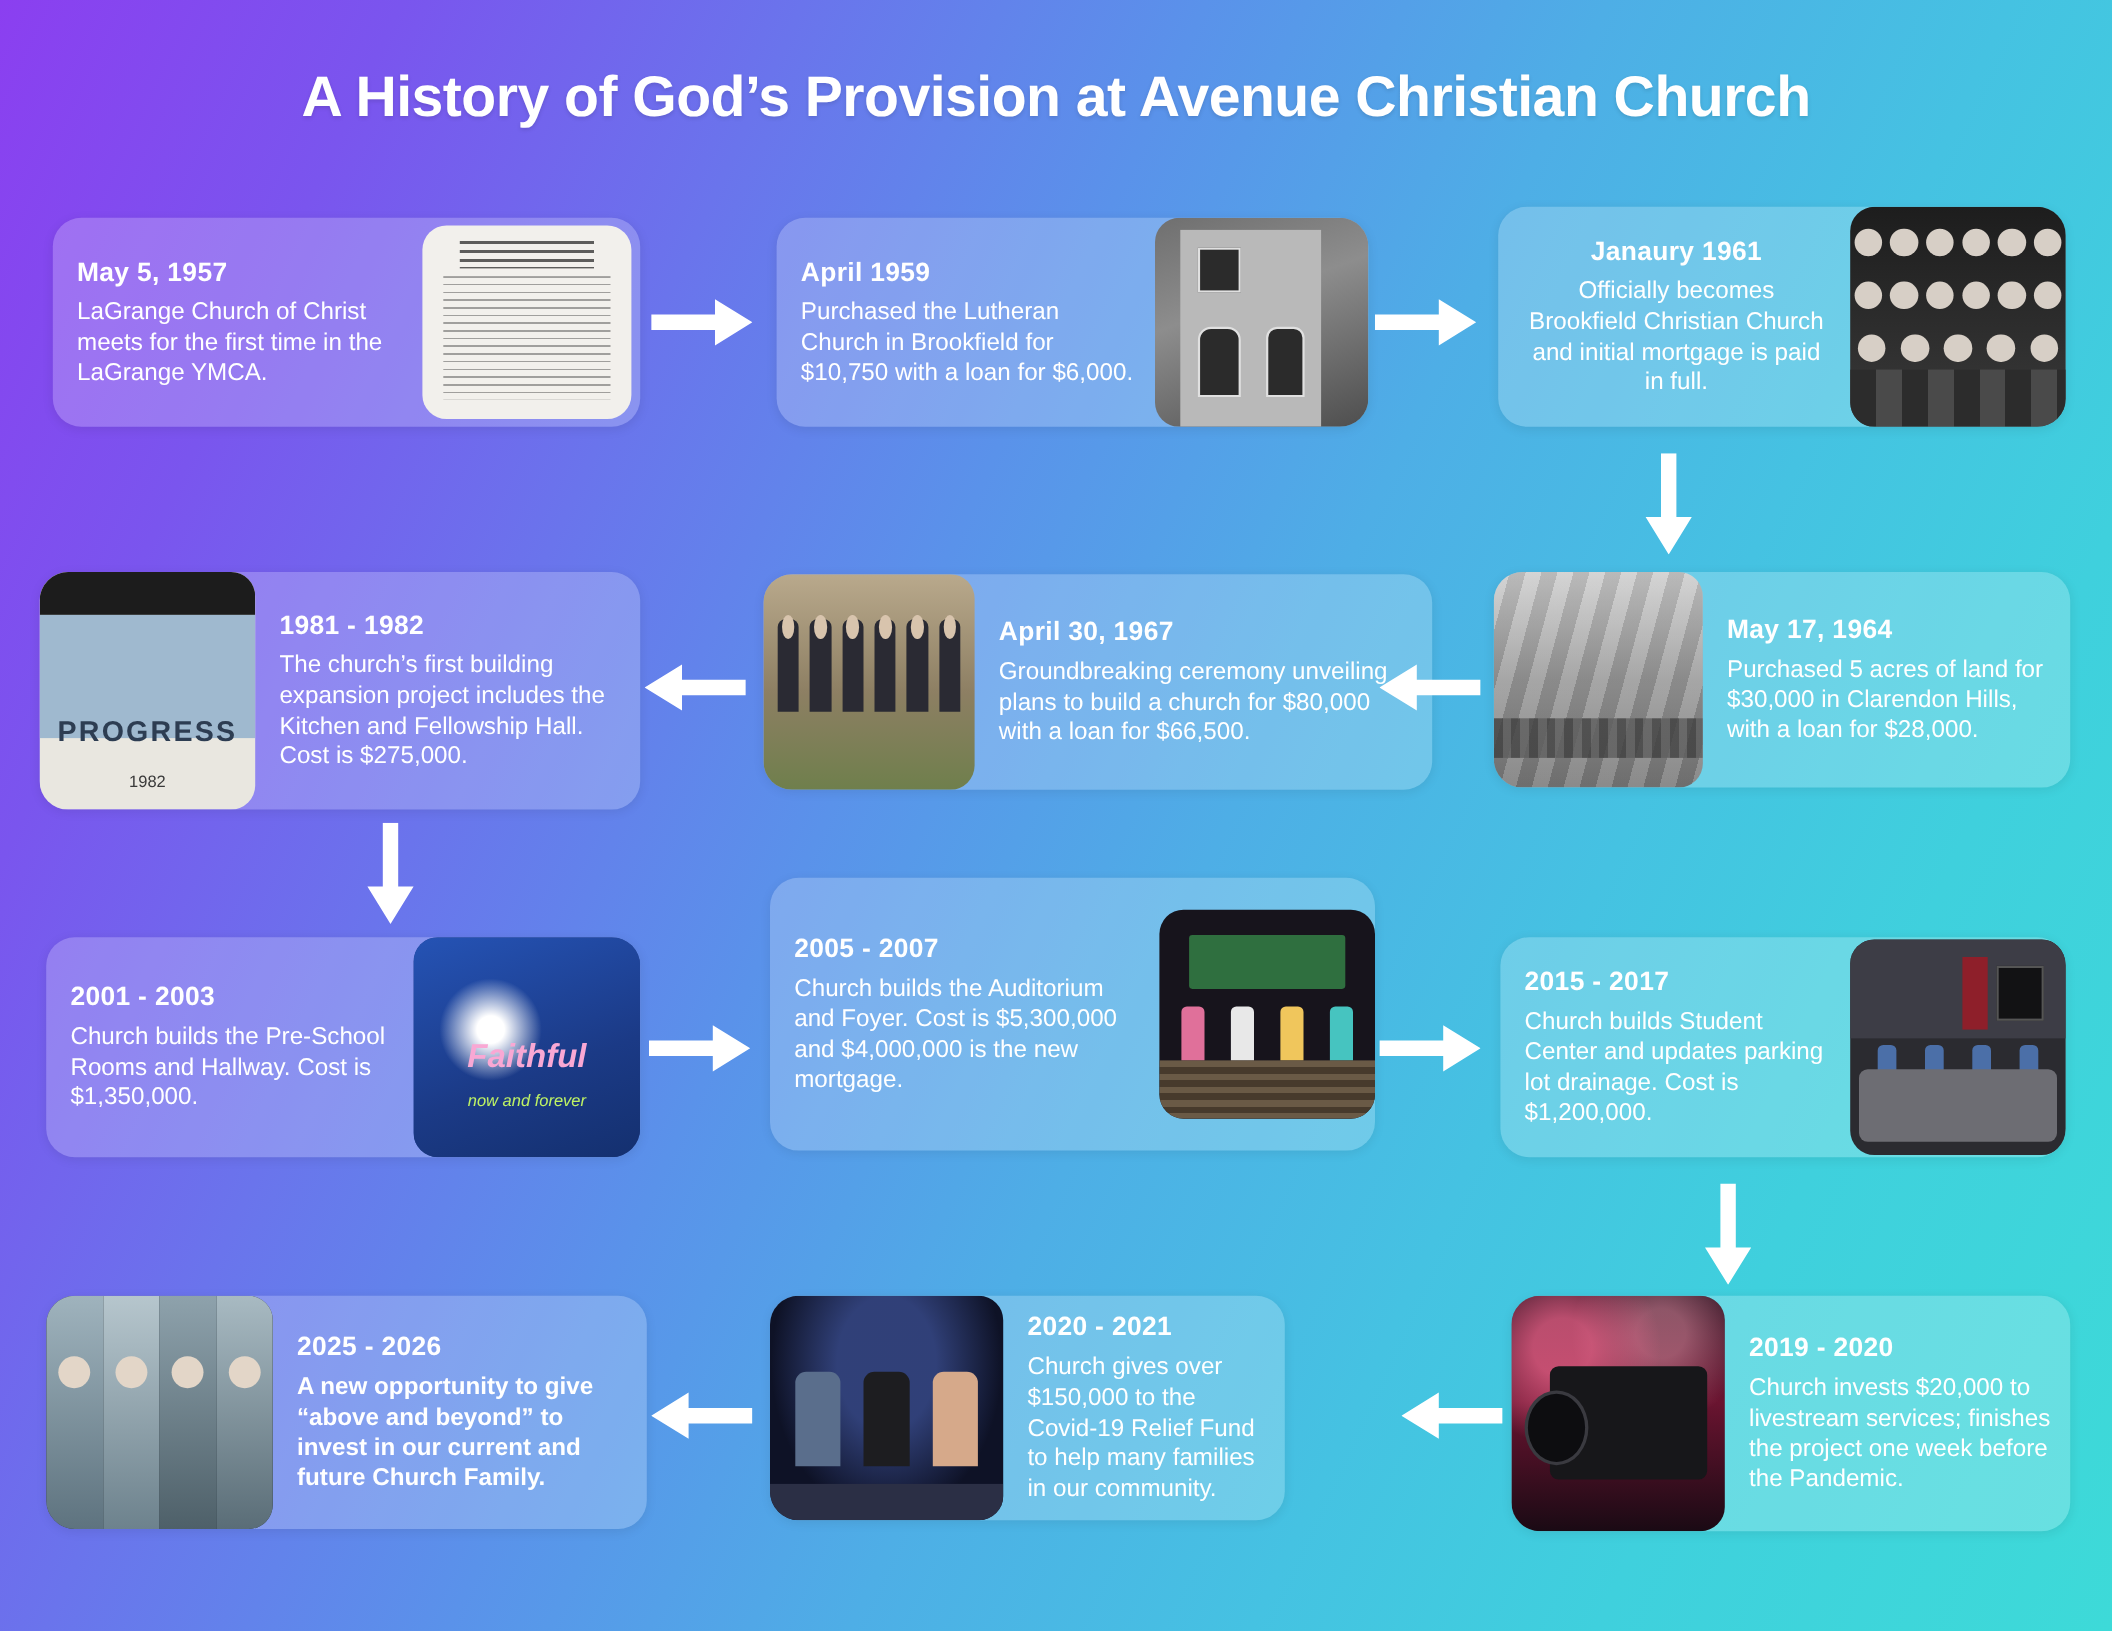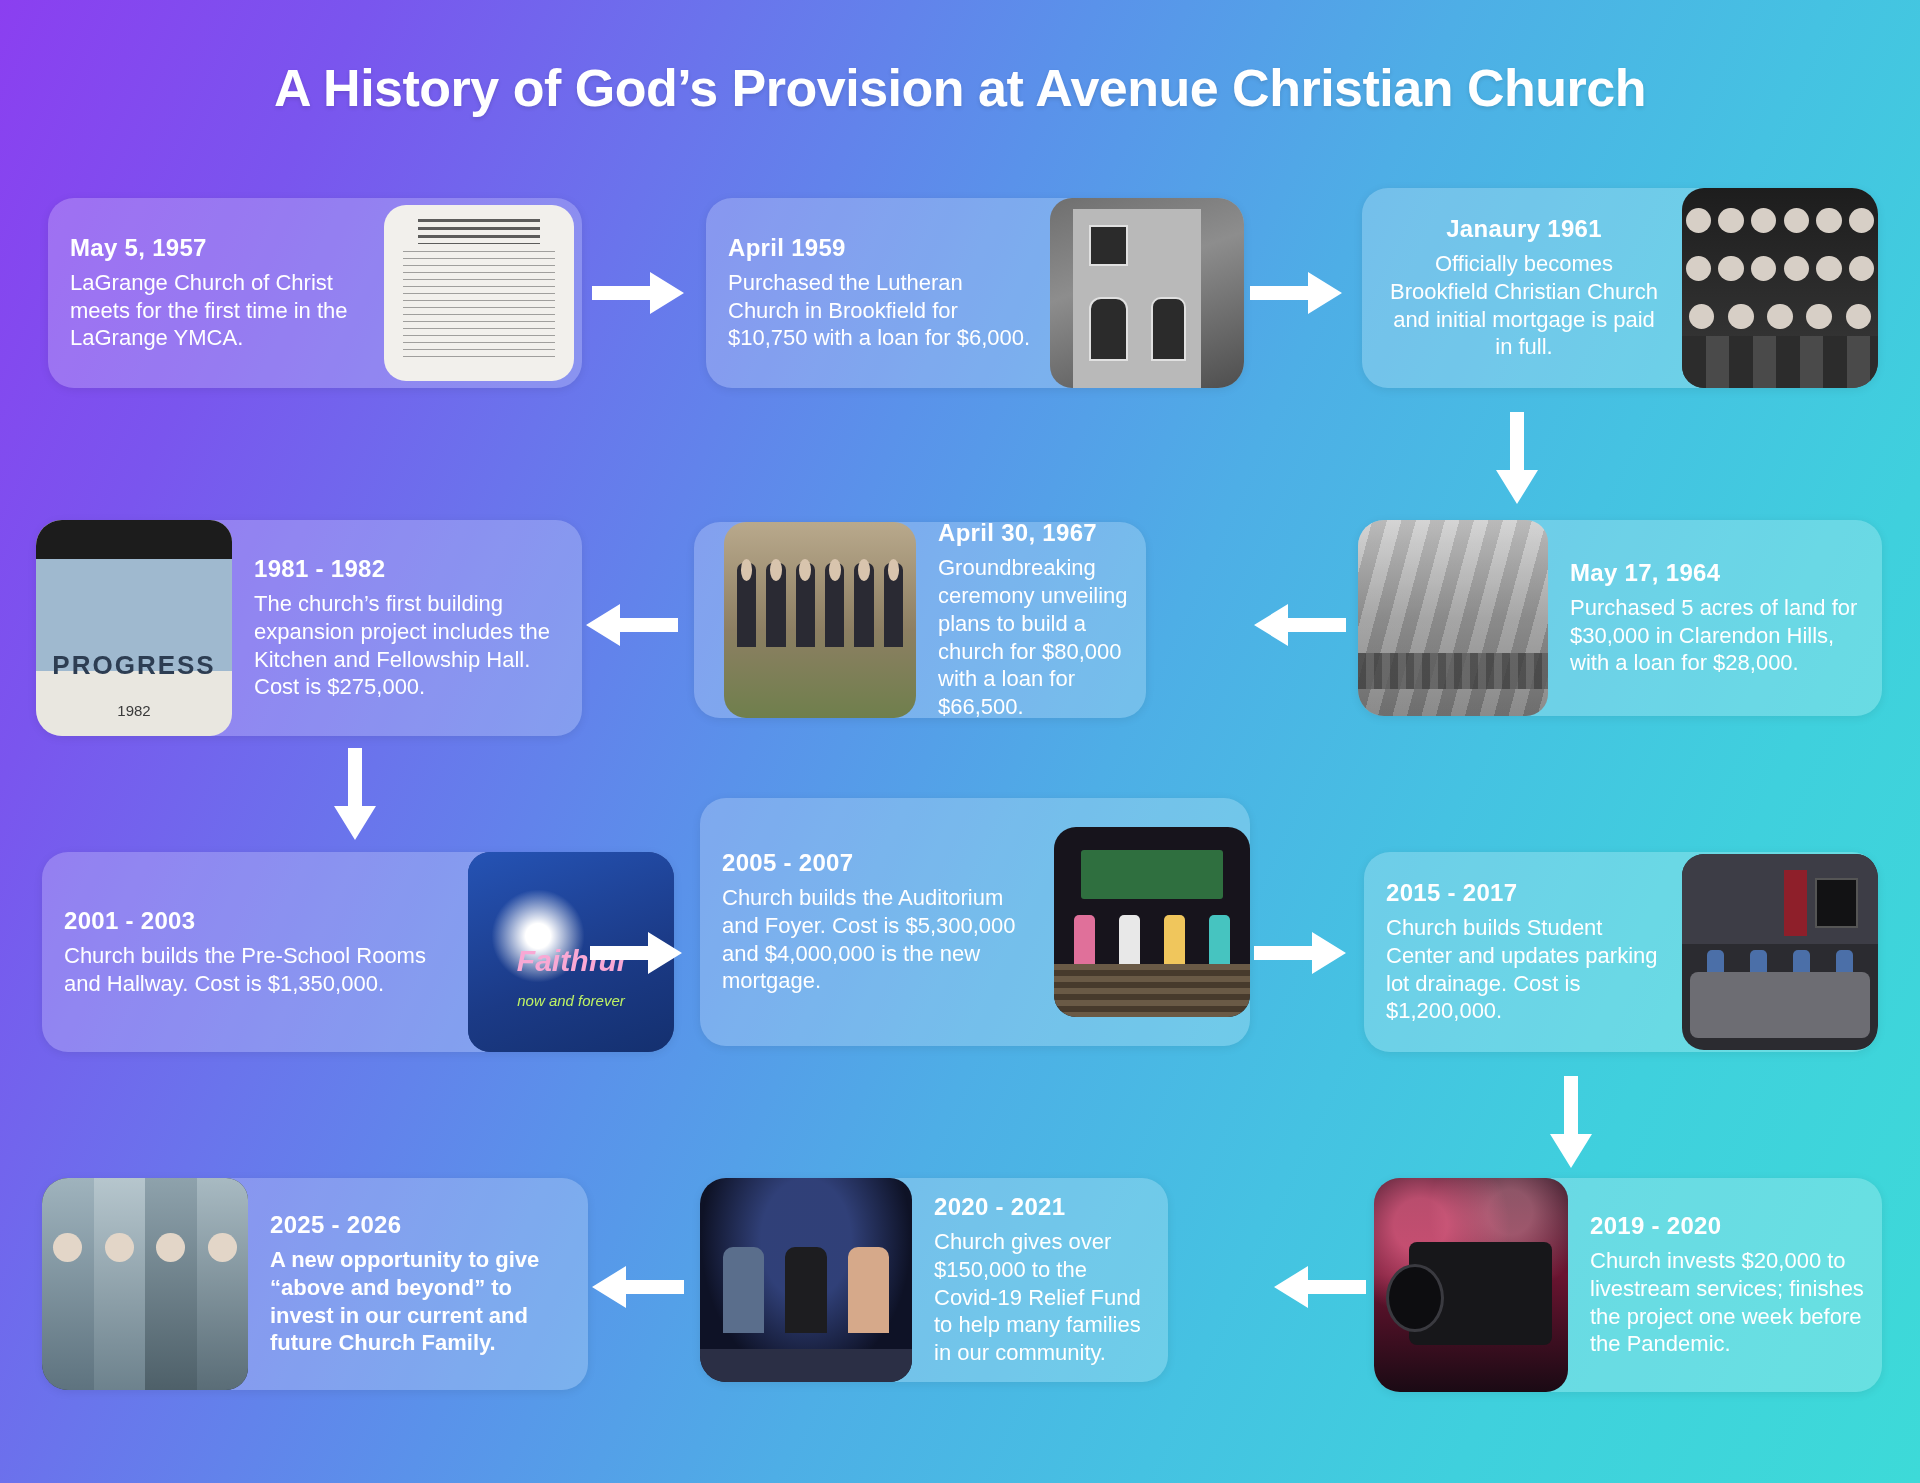--- a/index.html
+++ b/index.html
@@ -392,21 +392,21 @@
     <div class="desc">The church’s first building expansion project includes the Kitchen and Fellowship Hall. Cost is $275,000.</div>
   </div>
 </div>
 
 <div class="arrow" style="left:586px; top:602px;">
   <svg width="92" height="46" viewBox="0 0 92 46">
       <path d="M92 16 H34 V2 L0 23 L34 44 V30 H92 Z" fill="#ffffff"></path>
     </svg>
 </div>
 
-<div class="card" style="left:694px; top:522px; width:452px; height:196px;padding-left:30px;">
+<div class="card" style="left:694px; top:522px; width:608px; height:196px;">
   <div class="thumb art-ground" style="width:192px;height:196px;">
     <div class="ph">
       <div class="people">
           <i></i>
           <i></i>
           <i></i>
           <i></i>
           <i></i>
           <i></i>
         </div>
@@ -436,21 +436,21 @@
     <div class="desc">Purchased 5 acres of land for $30,000 in Clarendon Hills, with a loan for $28,000.</div>
   </div>
 </div>
 
 <div class="arrow" style="left:332px; top:748px;">
   <svg width="46" height="92" viewBox="0 0 46 92">
       <path d="M16 0 H30 V58 H44 L23 92 L2 58 H16 Z" fill="#ffffff"></path>
     </svg>
 </div>
 
-<div class="card" style="left:42px; top:852px; width:632px; height:200px;">
+<div class="card" style="left:42px; top:852px; width:540px; height:200px;">
   <div class="text">
     <div class="date">2001 - 2003</div>
     <div class="desc">Church builds the Pre-School Rooms and Hallway. Cost is $1,350,000.</div>
   </div>
   <div class="thumb art-faithful" style="width:206px;height:200px;">
     <div class="ph">
       <div class="sky"></div>
       <div class="t1">Faithful</div>
       <div class="t2">now and forever</div>
     </div>

